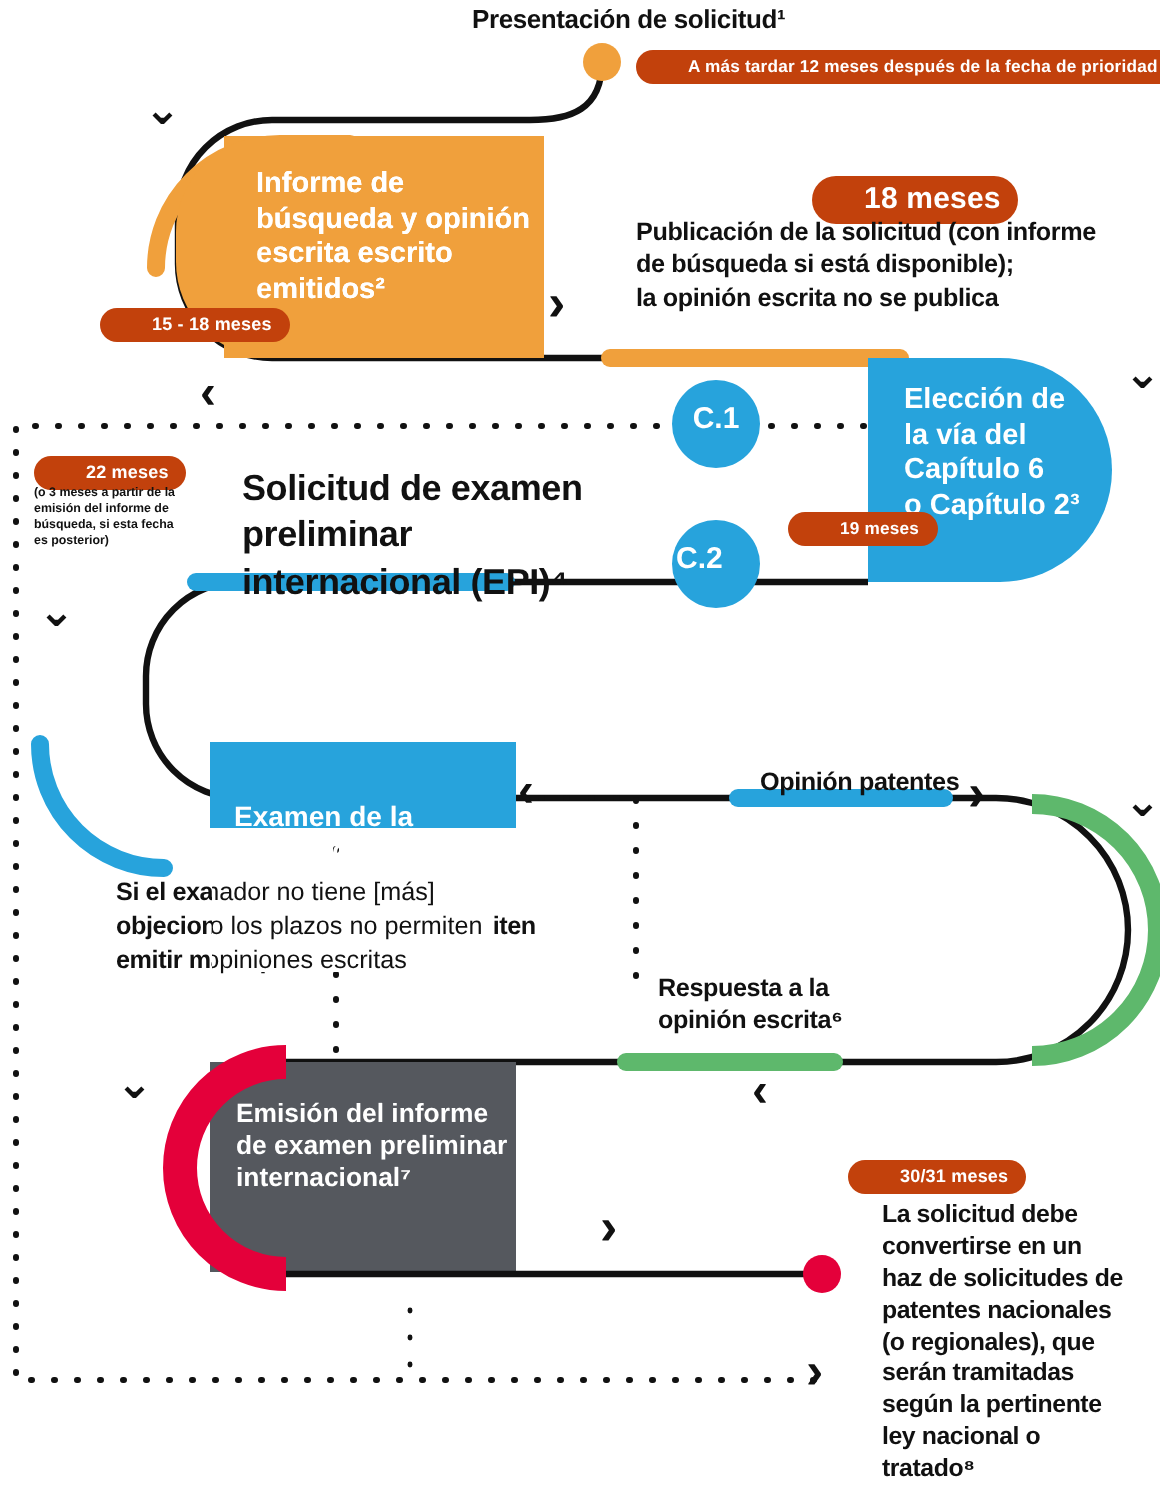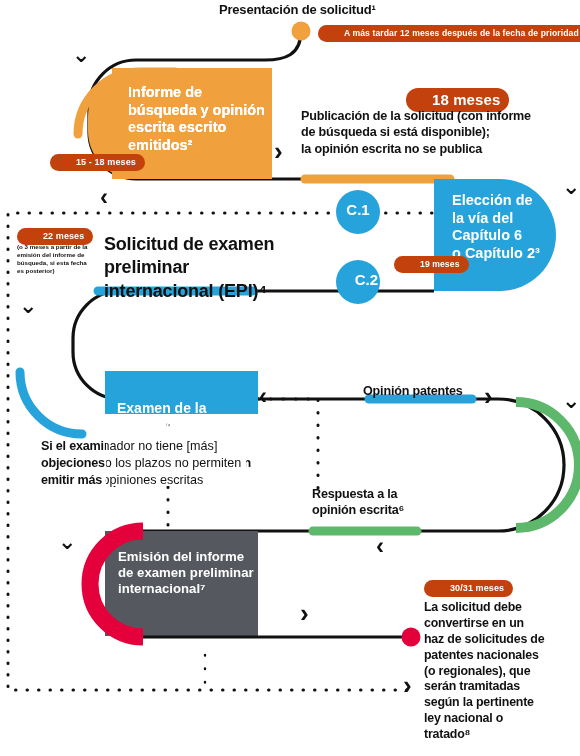--- a/index.html
+++ b/index.html
@@ -5,21 +5,21 @@
 <style>
   html,body{margin:0;padding:0;background:#ffffff;}
   body{
     width:580px;height:756px;position:relative;overflow:hidden;
     font-family:"Liberation Sans","DejaVu Sans",sans-serif;
     color:#111111;
   }
   #stage{position:absolute;left:0;top:0;width:580px;height:756px;}
   #svg-layer{position:absolute;left:0;top:0;width:580px;height:756px;}
   .txt{position:absolute;line-height:1.12;}
-  .hdr{font-weight:bold;font-size:13.5px;color:#111111;letter-spacing:-0.2px;}
+  .hdr{font-weight:bold;font-size:13.5px;color:#111111;letter-spacing:-0.2px;margin-left:17px;}
   .boxtxt{color:#ffffff;font-weight:bold;font-size:14.5px;line-height:1.22;}
   .pill{
     position:absolute;background:#c2410c;color:#ffffff;border-radius:999px;
     font-size:9.5px;font-weight:bold;padding:3px 9px 4px 26px;white-space:nowrap;
     letter-spacing:0.1px;
   }
   .note-sm{position:absolute;font-size:6.2px;font-weight:bold;color:#111;line-height:1.28;width:76px;}
   .whitemask{position:absolute;background:#ffffff;}
   .boxshape{position:absolute;}
   .chev{position:absolute;font-weight:bold;color:#111111;line-height:1;}
@@ -137,21 +137,21 @@
 convertirse en un
 haz de solicitudes de
 patentes nacionales
 (o regionales), que
 serán tramitadas
 según la pertinente
 ley nacional o
 tratado⁸</div>
 
   <div class="txt" style="left:338px;top:202px;width:40px;text-align:center;color:#fff;font-weight:bold;font-size:15px;">C.1</div>
-  <div class="txt" style="left:338px;top:272px;width:40px;text-align:right;color:#fff;font-weight:bold;font-size:15px;">C.2</div>
+  <div class="txt" style="left:338px;top:272px;width:40px;text-align:left;color:#fff;font-weight:bold;font-size:15px;">C.2</div>
 
   <div class="chev" style="left:72px;top:44px;font-size:22px;">⌄</div>
   <div class="chev" style="left:274px;top:138px;font-size:26px;">›</div>
   <div class="chev" style="left:562px;top:176px;font-size:22px;">⌄</div>
   <div class="chev" style="left:100px;top:185px;font-size:24px;">‹</div>
   <div class="chev" style="left:19px;top:295px;font-size:22px;">⌄</div>
   <div class="chev" style="left:259px;top:384px;font-size:24px;">‹</div>
   <div class="chev" style="left:484px;top:383px;font-size:26px;">›</div>
   <div class="chev" style="left:562px;top:390px;font-size:22px;">⌄</div>
   <div class="chev" style="left:376px;top:534px;font-size:24px;">‹</div>

